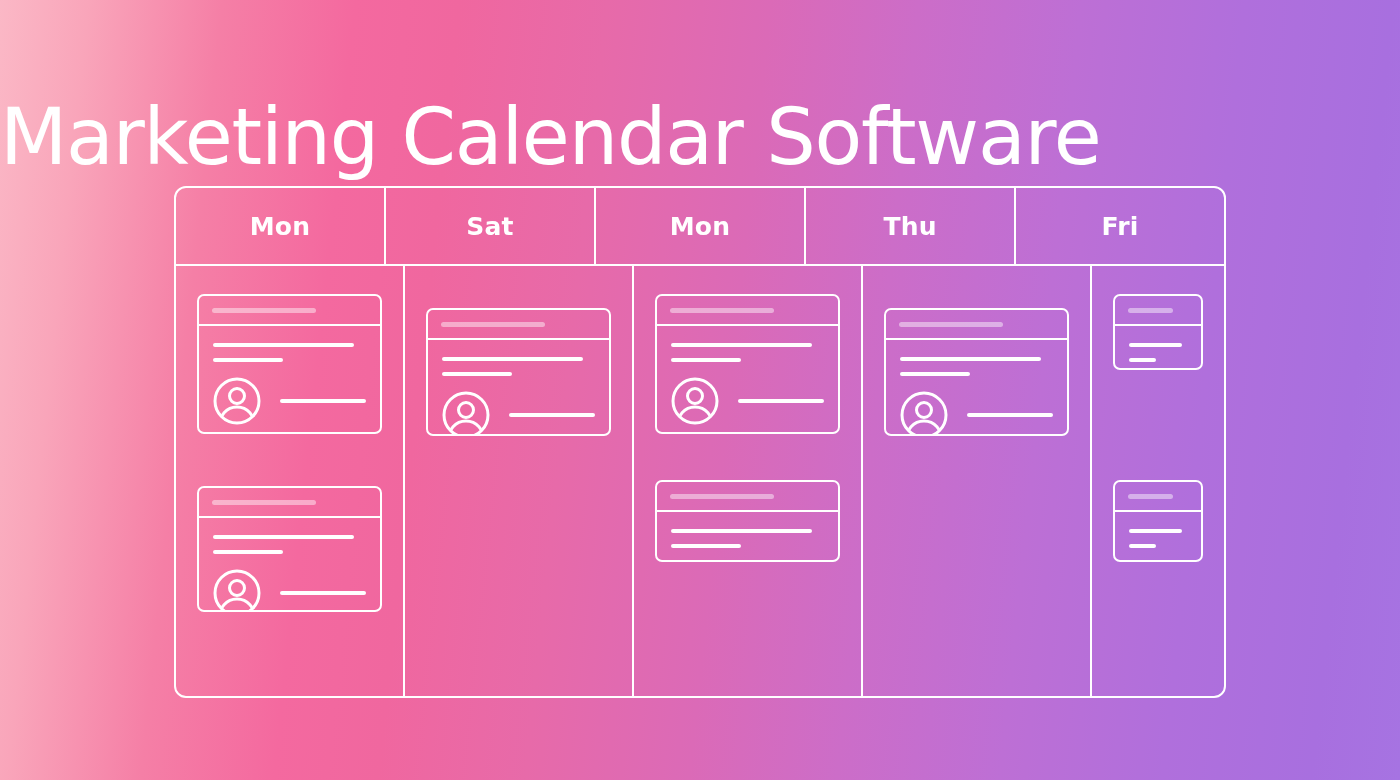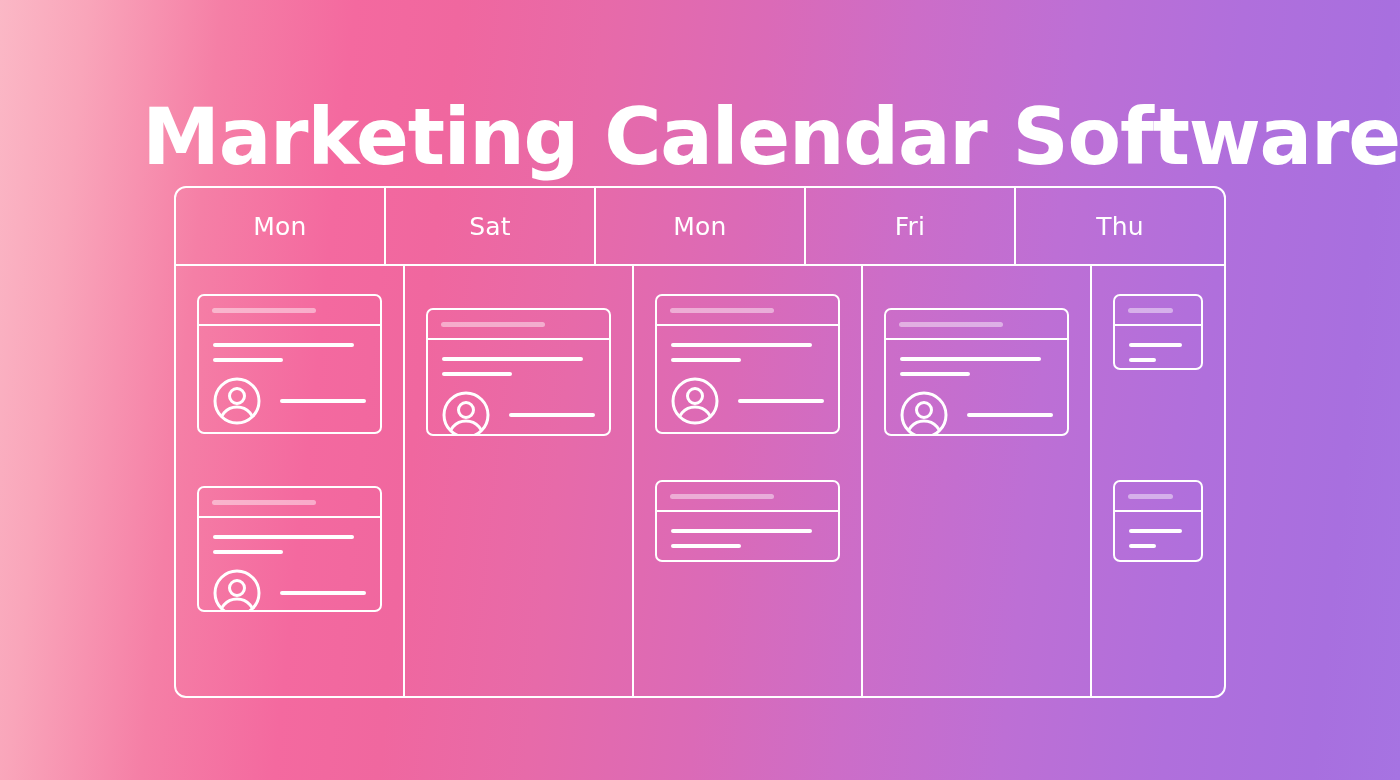--- a/index.html
+++ b/index.html
@@ -35,25 +35,25 @@
         #a86fdf 94%,
         #a673e2 100%);
   }
 
   
   #page-title {
     position: absolute;
     left: 0;
     top: 46px;
     width: 1400px;
-    text-align: right;
+    text-align: left;
     color: #ffffff;
     font-family: "DejaVu Sans", sans-serif;
     font-size: 78px;
-    font-weight: 700;
+    font-weight: 400;
     letter-spacing: -1.2px;
     line-height: 1;
     white-space: nowrap;
   }
 
   
   #calendar {
     position: absolute;
     left: 174px;
     top: 186px;
@@ -74,21 +74,21 @@
     border-bottom: 2px solid #ffffff;
   }
   .day-head {
     flex: 1 1 0;
     display: flex;
     align-items: center;
     justify-content: center;
     color: #ffffff;
     font-family: "DejaVu Sans", sans-serif;
     font-size: 25px;
-    font-weight: 400;
+    font-weight: 700;
     letter-spacing: 0.2px;
     border-right: 2px solid #ffffff;
     box-sizing: border-box;
   }
   .day-head:last-child { border-right: none; }
 
   #calendar-body {
     display: flex;
     flex: 1 1 auto;
   }
@@ -181,22 +181,22 @@
 <div id="hero">
 
   <h1 id="page-title">Marketing Calendar Software</h1>
 
   <div id="calendar">
 
     <div id="calendar-head">
       <div class="day-head">Mon</div>
       <div class="day-head">Sat</div>
       <div class="day-head">Mon</div>
+      <div class="day-head">Thu</div>
       <div class="day-head">Fri</div>
-      <div class="day-head">Thu</div>
     </div>
 
     <div id="calendar-body">
 
       <div class="day-col">
 
         <div class="card h-tall">
           <div class="card-head">
             <div class="card-head-line"></div>
           </div>

